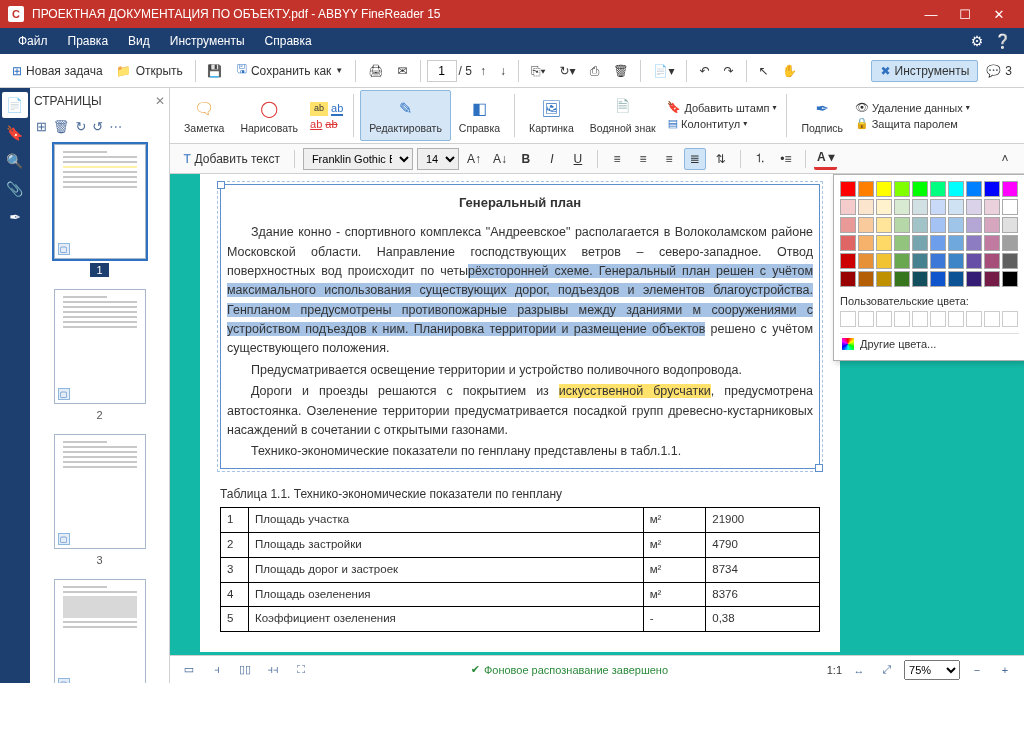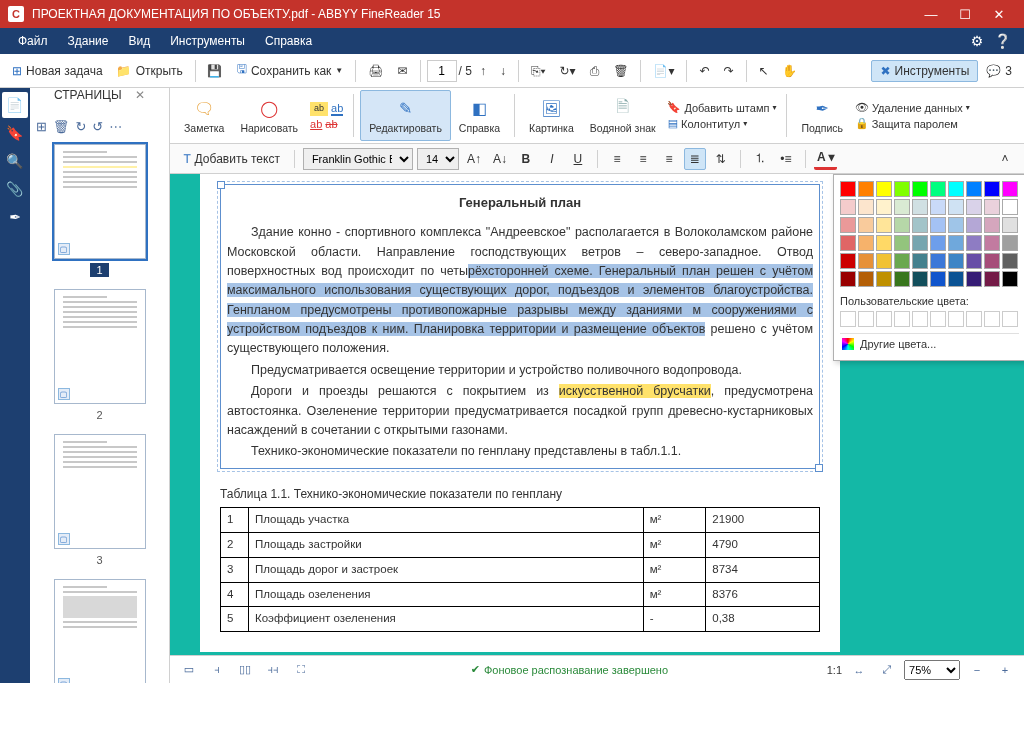--- a/index.html
+++ b/index.html
@@ -21,21 +21,21 @@
 .maintoolbar .page-input { width: 30px; height: 22px; border: 1px solid #ccc; text-align: center; font-size: 12px; }
 .maintoolbar .badge-btn { background: #cfe5f7; border: 1px solid #8cb8df; padding: 3px 8px; display: flex; align-items: center; gap: 4px; border-radius: 2px; cursor: pointer; }
 
 .workspace { display: flex; height: 595px; }
 
 .leftrail { width: 30px; background: #1d3f70; display: flex; flex-direction: column; align-items: center; padding-top: 4px; gap: 2px; }
 .leftrail .rail-btn { width: 26px; height: 26px; display: flex; align-items: center; justify-content: center; color: #fff; cursor: pointer; font-size: 14px; border-radius: 2px; }
 .leftrail .rail-btn.active { background: #fff; color: #1d3f70; }
 
 .pagespanel { width: 140px; border-right: 1px solid #d0d0d0; display: flex; flex-direction: column; background: #fff; }
-.pagespanel .hdr { height: 26px; display: flex; padding: 0 24px; font-size: 12px; color: #333; }
+.pagespanel .hdr { height: 26px; display: flex; align-items: center; padding: 0 4px; font-size: 12px; color: #333; }
 .pagespanel .hdr .close { margin-left: auto; cursor: pointer; color: #888; }
 .pagespanel .mini-tools { height: 24px; display: flex; align-items: center; padding: 0 6px; gap: 6px; color: #4a6a9a; }
 .pagespanel .mini-tools span { cursor: pointer; font-size: 13px; }
 .pagespanel .thumbs { flex: 1; overflow-y: auto; padding: 6px; }
 .thumb-wrap { margin-bottom: 12px; text-align: center; }
 .thumb { width: 92px; height: 115px; background: #fff; border: 1px solid #a7b8cd; margin: 0 auto 4px; position: relative; padding: 6px 8px; }
 .thumb.active { outline: 2px solid #2f71c1; }
 .thumb .ln { height: 2px; background: #c8c8c8; margin-bottom: 3px; }
 .thumb .ln.s { width: 60%; }
 .thumb .ln.hl { background: #fff1a8; }
@@ -97,21 +97,21 @@
 <div class="titlebar">
   <div class="app-icon">C</div>
   <div class="title">ПРОЕКТНАЯ ДОКУМЕНТАЦИЯ ПО ОБЪЕКТУ.pdf - ABBYY FineReader 15</div>
   <div class="win-btn">—</div>
   <div class="win-btn">☐</div>
   <div class="win-btn">✕</div>
 </div>
 
 <div class="menubar">
   <div class="mi">Файл</div>
-  <div class="mi">Здание</div>
+  <div class="mi">Правка</div>
   <div class="mi">Вид</div>
   <div class="mi">Инструменты</div>
   <div class="mi">Справка</div>
   <div class="spacer"></div>
   <div class="icon-btn">⚙</div>
   <div class="icon-btn">❔</div>
 </div>
 
 <div class="maintoolbar">
   <div class="btn">

